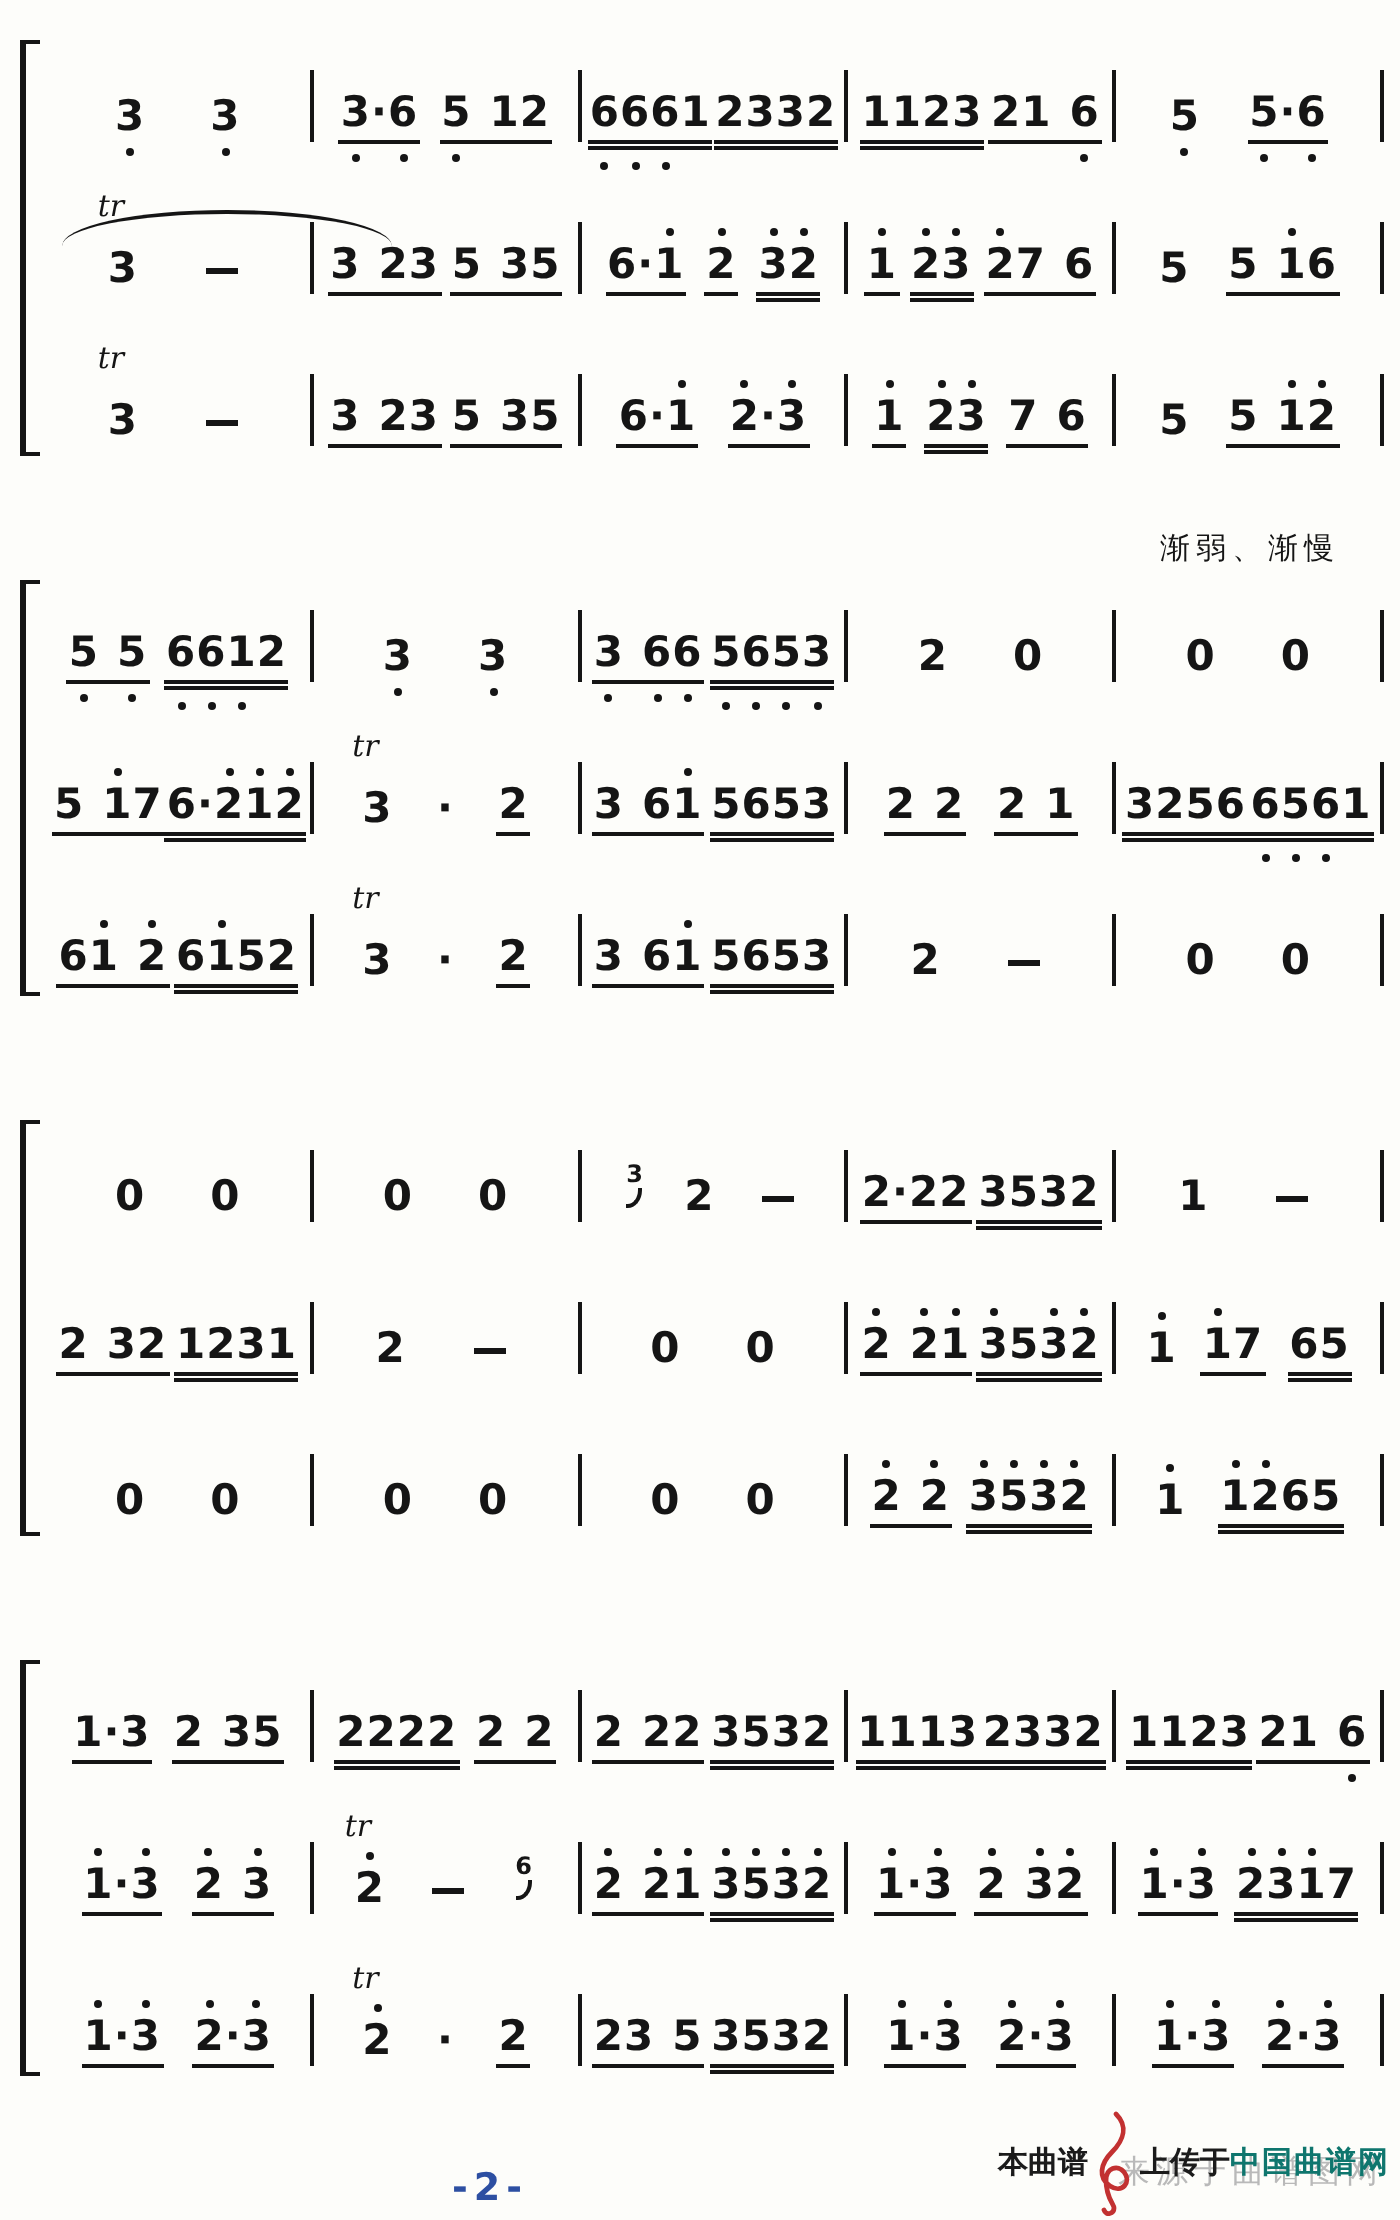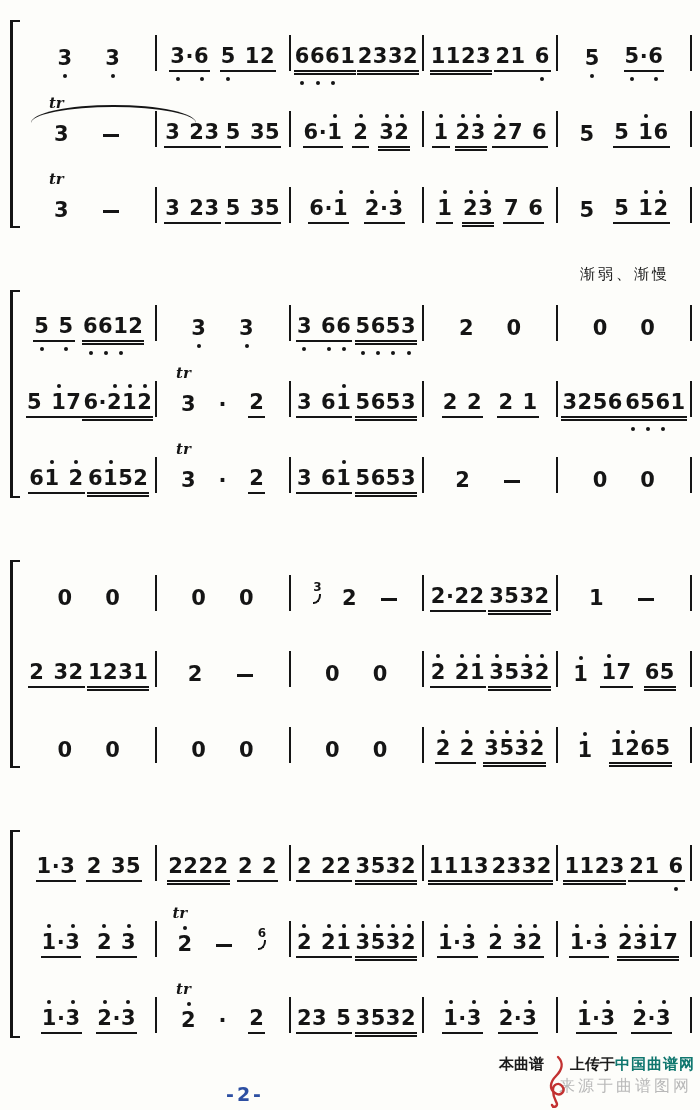--- a/index.html
+++ b/index.html
@@ -29,35 +29,35 @@
   .grp.u1,.grp.u2{border-bottom:2px solid #151515}
   .grp.u2::after{content:"";position:absolute;left:0;right:0;bottom:-5px;height:2px;background:#151515}
   .nt{position:relative;font-weight:bold;font-size:21px;line-height:23px;letter-spacing:.5px}
   .sp{width:9px}
   .da,.db{position:absolute;left:50%;transform:translateX(-50%);width:4px;height:4px;border-radius:50%;background:#151515}
   .da{top:-7px}
   .db{bottom:-8px}
   .grp.u1 .db{bottom:-13px}
   .grp.u2 .db{bottom:-17px}
   .tr{position:absolute;top:-27px;left:-4px;font-family:"DejaVu Serif","Liberation Serif",serif;
-      font-style:italic;font-weight:bold;font-size:15px;line-height:15px}
+      font-style:italic;font-weight:normal;font-size:15px;line-height:15px}
   .dash{width:16px;height:3px;background:#151515;margin:0 5px 9px}
   .grace{display:inline-flex;flex-direction:column;align-items:center;margin:0 3px 8px;position:relative}
   .gd{font-size:12px;line-height:11px;font-weight:bold;font-style:normal}
   .ghk{width:6px;height:8px;border-right:2px solid #151515;border-bottom:2px solid #151515;
        border-bottom-right-radius:90%;margin-top:1px}
   .slur::before{
     content:"";position:absolute;left:8px;width:165px;top:-18px;height:16px;
     border-top:2px solid #151515;border-radius:50%/100% 100% 0 0;pointer-events:none;
   }
   .ann{position:absolute;top:-31px;right:24px;font-weight:normal;font-size:15px;letter-spacing:3px;white-space:nowrap}
   .sec-title{font-weight:bold;font-size:17px;letter-spacing:4px;margin:4px 0 24px 282px}
   .pagenum{position:absolute;left:226px;bottom:5px;color:#2d4fa2;font-weight:bold;font-size:19px;letter-spacing:3px}
   .wm1{position:absolute;right:8px;bottom:13px;color:#b9b9b9;font-size:16px;letter-spacing:3px}
-  .wm2{position:absolute;right:5px;bottom:3px;display:flex;align-items:flex-start;font-size:15px;font-weight:bold;white-space:nowrap}
+  .wm2{position:absolute;right:5px;bottom:3px;display:flex;align-items:center;font-size:15px;font-weight:bold;white-space:nowrap}
   .wm2 .blacktxt{color:#1b1b1b}
   .wm2 .redtxt{color:#0f766e;letter-spacing:1px}
   .clef{display:inline-block;margin:0 1px -6px 1px}
 </style>
 </head>
 <body>
 
 <div id="score">
     <div class="system">
       <div class="bracket"></div>

